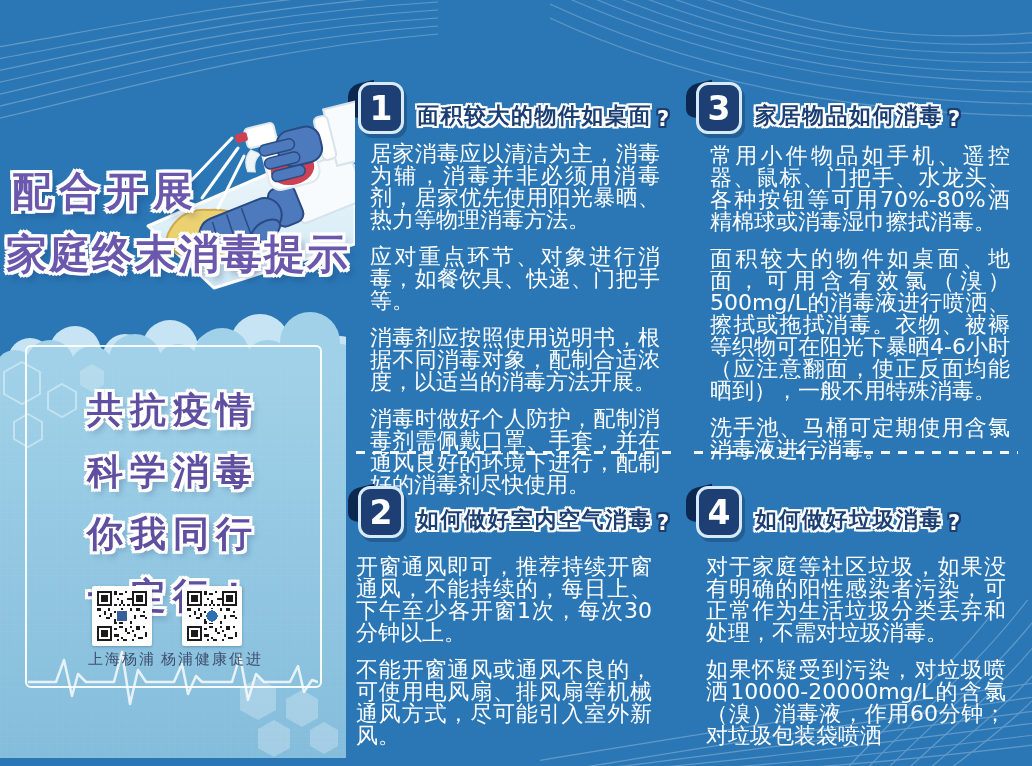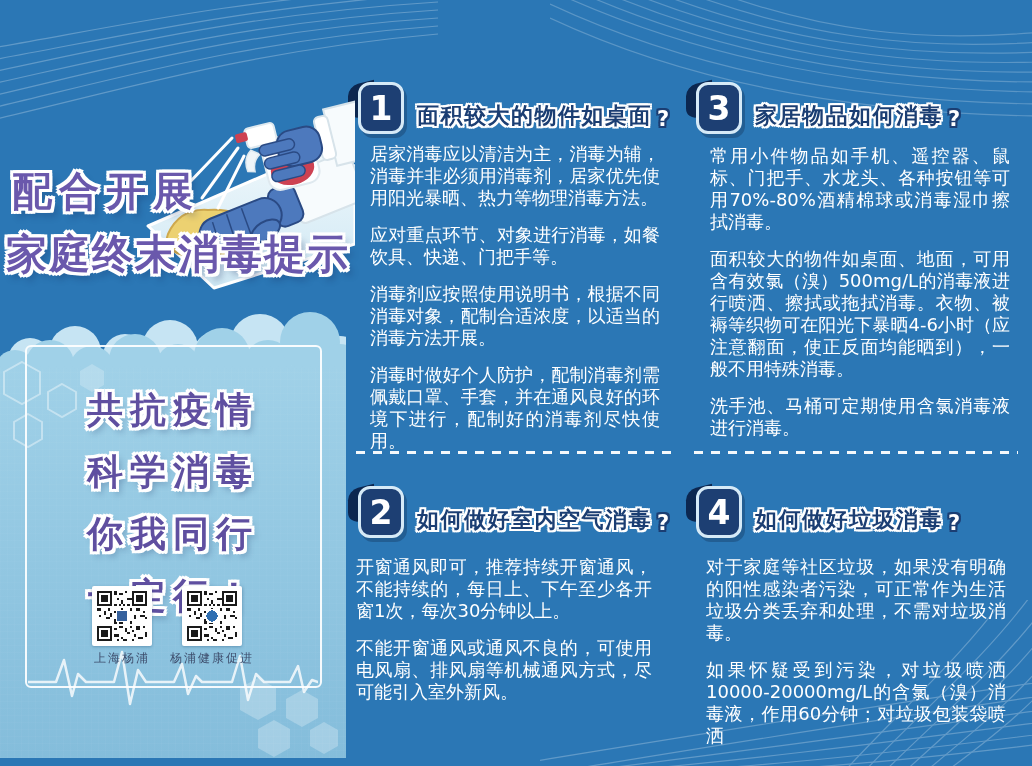--- a/index.html
+++ b/index.html
@@ -55,21 +55,21 @@
   }
   #ecg{position:absolute;left:28px;top:330px;opacity:.8;z-index:1;}
   .hexes{position:absolute;z-index:1;}
   #qr-row{position:absolute;left:92px;top:278px;display:flex;gap:30px;z-index:2;}
   .qr-fig{display:flex;flex-direction:column;align-items:center;width:60px;}
   .qr-box{
     width:60px;height:60px;background:#fff;padding:3px;box-sizing:border-box;
     border-radius:2px;box-shadow:0 1px 3px rgba(0,50,90,.3);
   }
   .qr-label{
-    margin-top:4px;font-size:12px;color:#3f4f6e;letter-spacing:2px;white-space:nowrap;
+    margin-top:4px;font-size:15px;color:#3f4f6e;letter-spacing:2px;white-space:nowrap;
   }
 
   
   .col{position:absolute;top:0;height:766px;z-index:2;}
   #col-mid{left:356px;width:316px;}
   #col-right{left:694px;width:324px;}
 
   .sec-head{position:absolute;display:flex;align-items:flex-end;gap:13px;}
   .badge{position:relative;width:46px;height:52px;flex:0 0 auto;}
   .badge::before{
@@ -88,21 +88,21 @@
     text-shadow:
       -2px -2px 0 #fff,0 -2px 0 #fff,2px -2px 0 #fff,-2px 0 0 #fff,
       2px 0 0 #fff,-2px 2px 0 #fff,0 2px 0 #fff,2px 2px 0 #fff;
   }
   .qmark{
     font-size:21px;font-weight:800;color:#fff;padding-bottom:3px;margin-left:-8px;
     text-shadow:
       -2px -2px 0 #1b3e73,0 -2px 0 #1b3e73,2px -2px 0 #1b3e73,-2px 0 0 #1b3e73,
       2px 0 0 #1b3e73,-2px 2px 0 #1b3e73,0 2px 0 #1b3e73,2px 2px 0 #1b3e73;
   }
-  .sec-body{position:absolute;color:#ffffff;font-size:18px;line-height:22px;
+  .sec-body{position:absolute;color:#ffffff;font-size:22px;line-height:22px;
     text-align:justify;text-justify:inter-character;}
   .sec-body p{margin:0 0 15px 0;}
   #s1-body{left:14px;top:143px;width:290px;}
   #s2-body{left:0;top:556px;width:296px;}
   #s3-body{left:16px;top:145px;width:300px;}
   #s4-body{left:12px;top:556px;width:300px;}
   .sh1{left:2px;top:82px;}
   .sh2{left:2px;top:486px;}
   .dash{
     position:absolute;top:451px;left:0;height:3px;opacity:.95;

